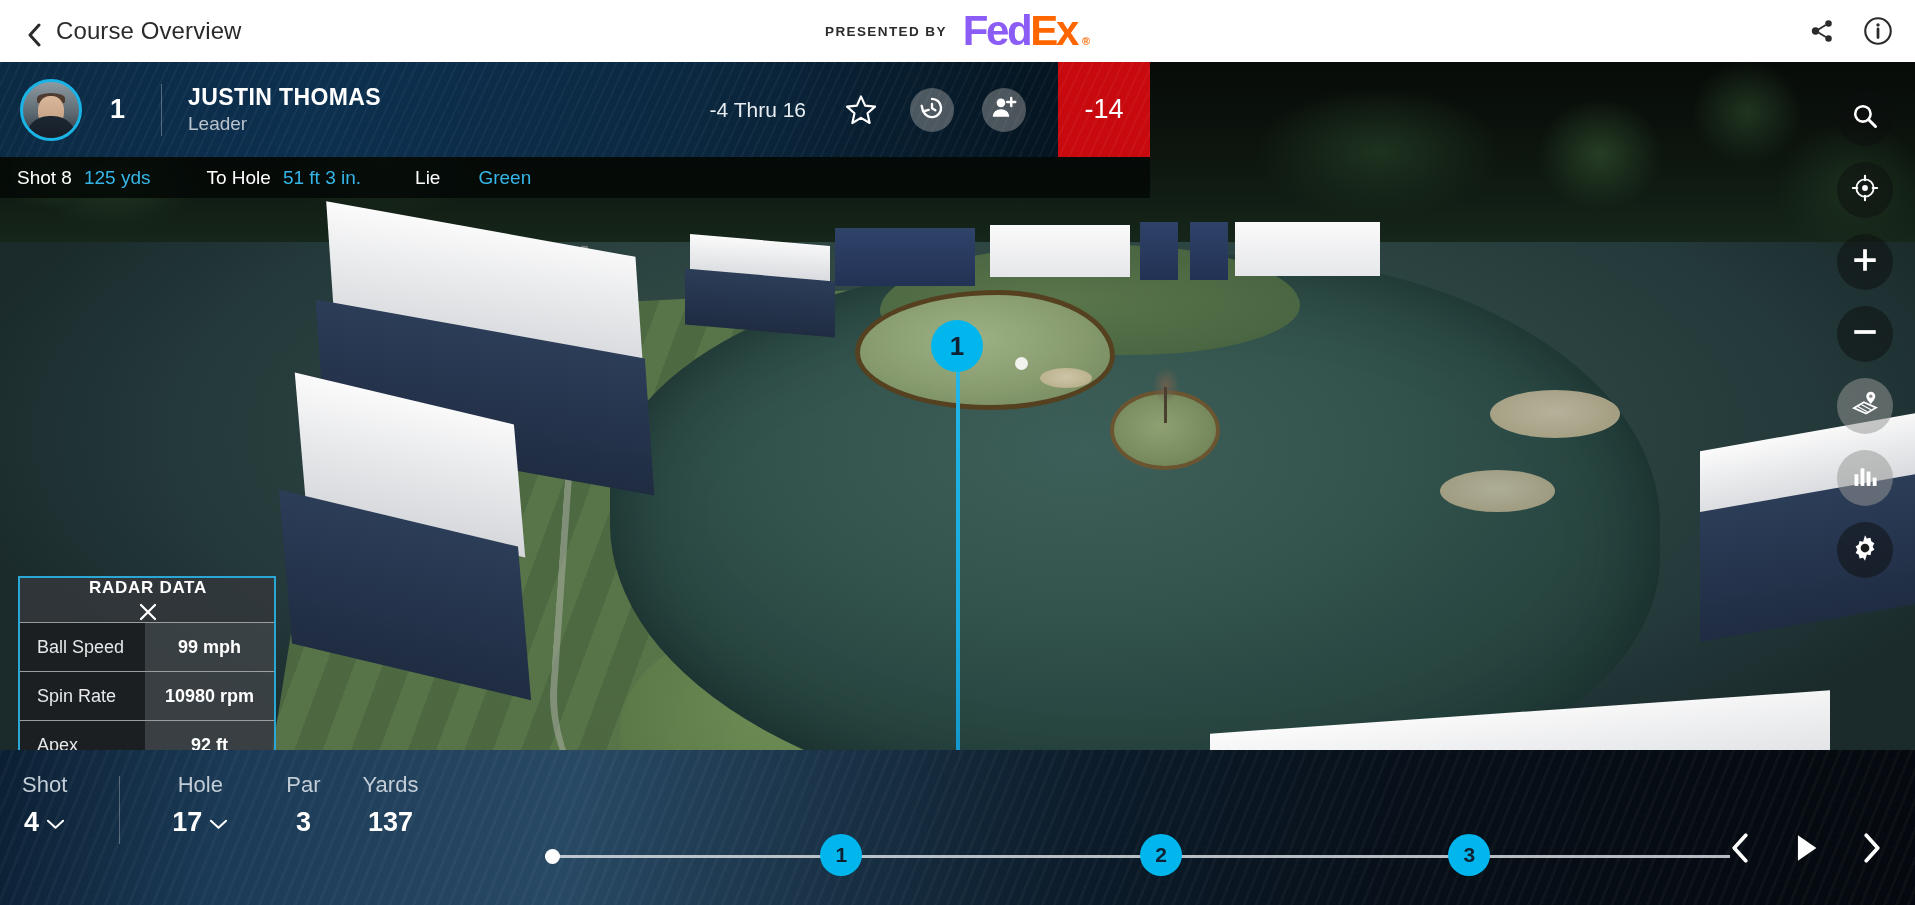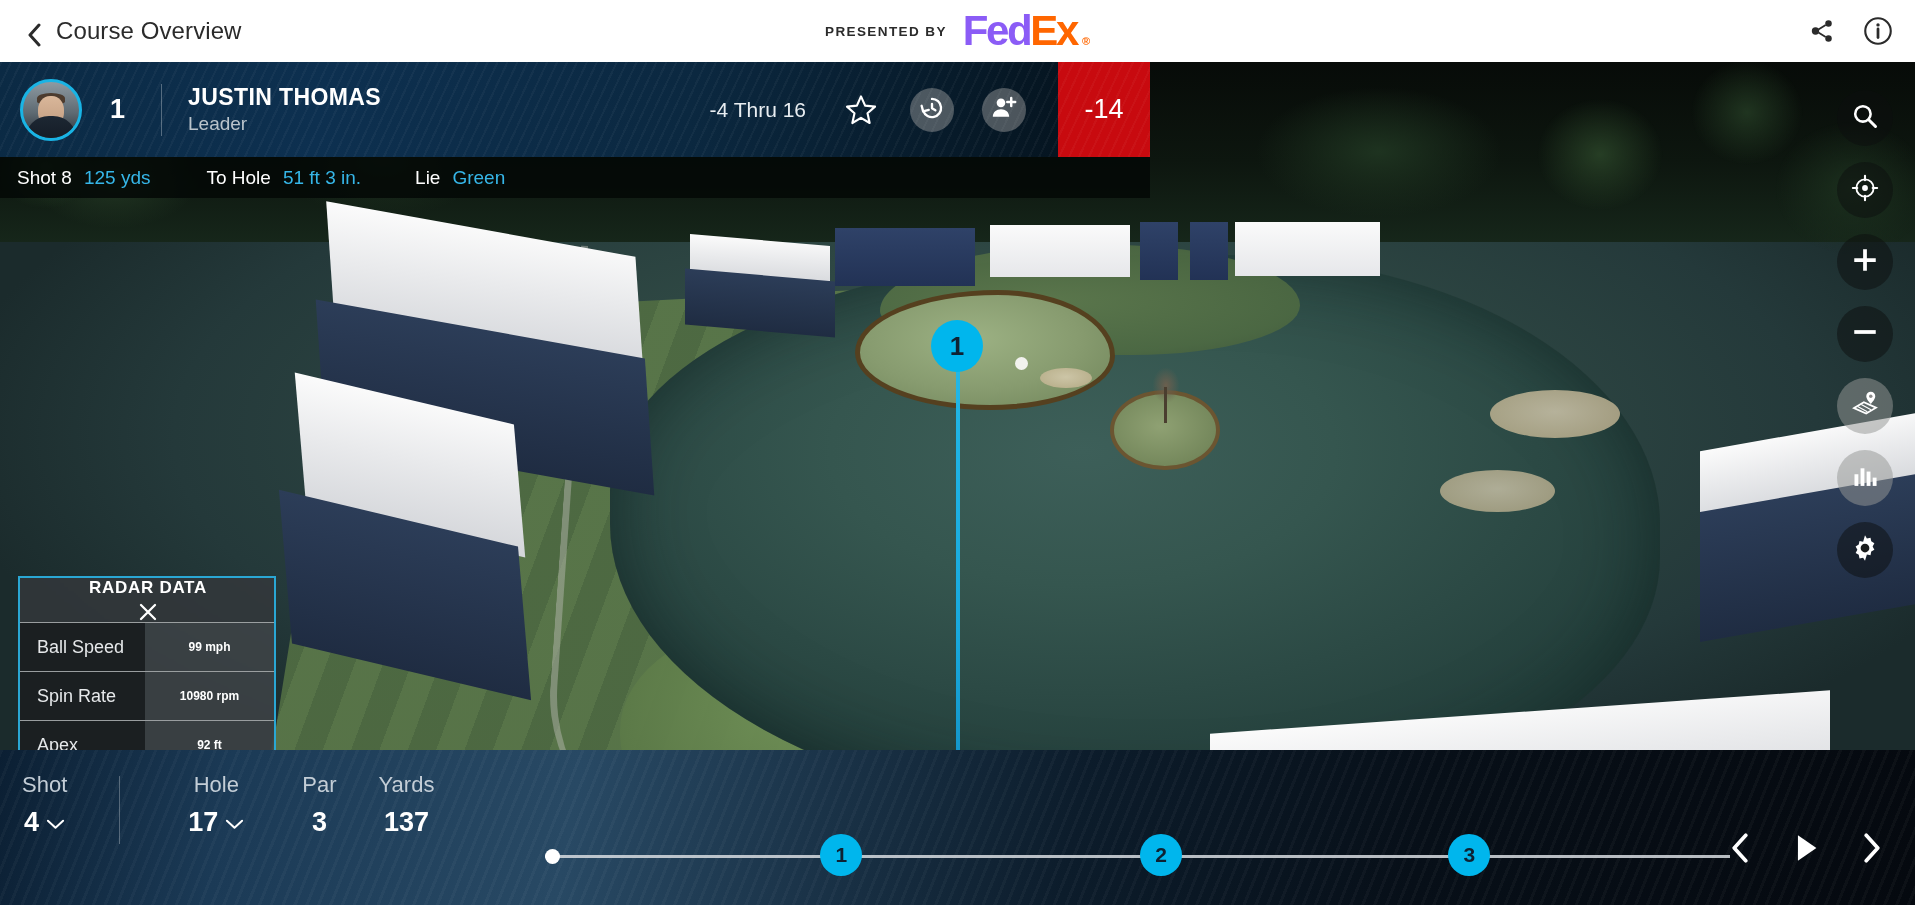--- a/index.html
+++ b/index.html
@@ -243,21 +243,21 @@
     position: absolute; top: 157px; left: 0; width: 1150px; height: 41px;
     background: rgba(4,8,6,.86);
     display: flex; align-items: center; z-index: 29;
     font-size: 19px;
   }
   .shot-seg { display: flex; align-items: baseline; }
   .shot-lab { color: #ffffff; }
   .shot-val { color: #36b6e8; margin-left: 12px; }
   .seg1 { margin-left: 17px; }
   .seg2 { margin-left: 56px; }
-  .seg3 { margin-left: 54px; }
+  .seg3 { margin-left: 54px; gap: 26px; }
 
   
   .radar {
     position: absolute; left: 18px; top: 576px; width: 258px; height: 192px;
     border: 2px solid #2aa7d4; z-index: 28;
     background: rgba(34,38,42,.55);
     backdrop-filter: blur(1px);
   }
   .radar-head {
     height: 44px; display: flex; align-items: center; justify-content: space-between;
@@ -274,21 +274,21 @@
     border-top: 1px solid rgba(255,255,255,.55);
   }
   .radar-key {
     width: 125px; display: flex; align-items: center; padding-left: 17px;
     background: rgba(24,26,28,.58);
     font-size: 18px; color: #e6e8ea; font-weight: 400;
   }
   .radar-val {
     flex: 1; display: flex; align-items: center; justify-content: center;
     background: rgba(92,96,100,.42);
-    font-size: 12px; color: #ffffff; font-weight: 700;
+    font-size: 18px; color: #ffffff; font-weight: 700;
   }
 
   
   .right-tools {
     position: absolute; right: 22px; top: 90px; z-index: 28;
     display: flex; flex-direction: column; align-items: center; gap: 16px;
   }
   .tool-btn {
     width: 56px; height: 56px; border-radius: 50%;
     display: flex; align-items: center; justify-content: center;
@@ -312,21 +312,21 @@
     position: absolute; left: 0; top: 22px; display: flex; align-items: flex-start;
   }
   .stat { display: flex; flex-direction: column; align-items: center; }
   .stat-lab { font-size: 22px; color: #c3cdd6; font-weight: 400; }
   .stat-val {
     font-size: 27px; color: #ffffff; font-weight: 700; margin-top: 9px;
     display: flex; align-items: center; gap: 7px;
   }
   .stat-round { margin-left: 22px; }
   .stat-sep { width: 1px; height: 68px; background: rgba(255,255,255,.28); margin: 4px 0 0 52px; }
-  .stat-hole { margin-left: 68px; }
+  .stat-hole { margin-left: 52px; }
   .stat-par { margin-left: 58px; }
   .stat-yards { margin-left: 42px; }
 
   .timeline {
     position: absolute; left: 545px; right: 185px; top: 85px; height: 44px;
   }
   .tl-track {
     position: absolute; left: 0; right: 0; top: 20px; height: 3px;
     background: rgba(215,220,225,.85);
   }

